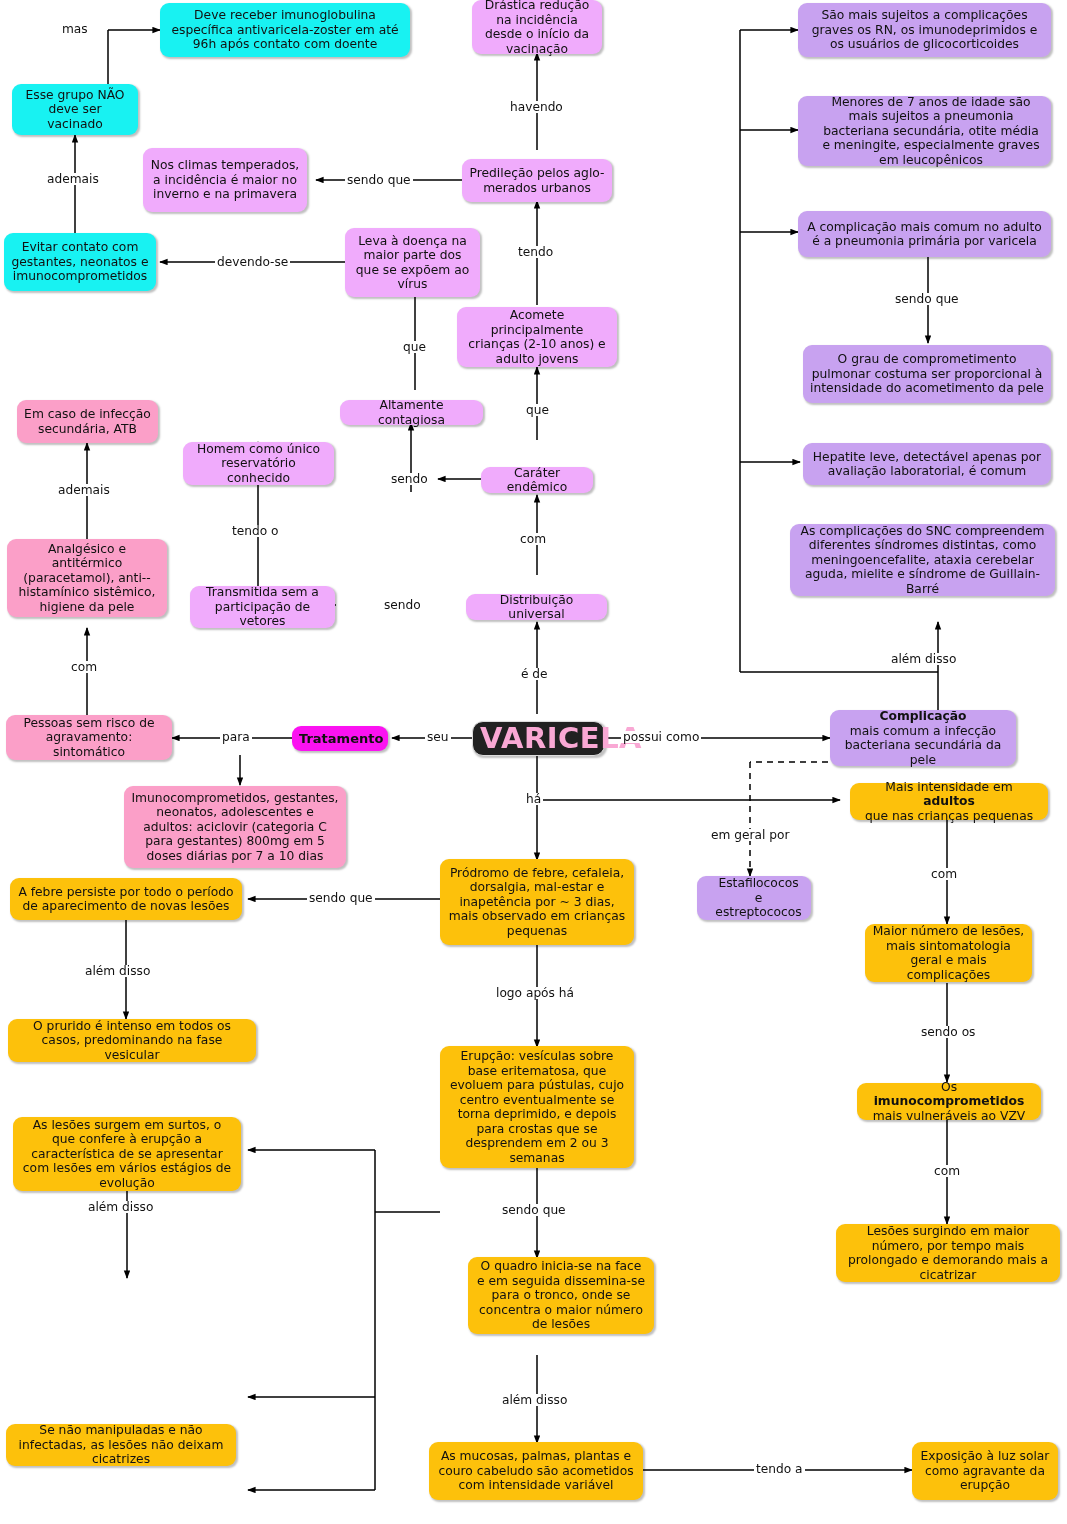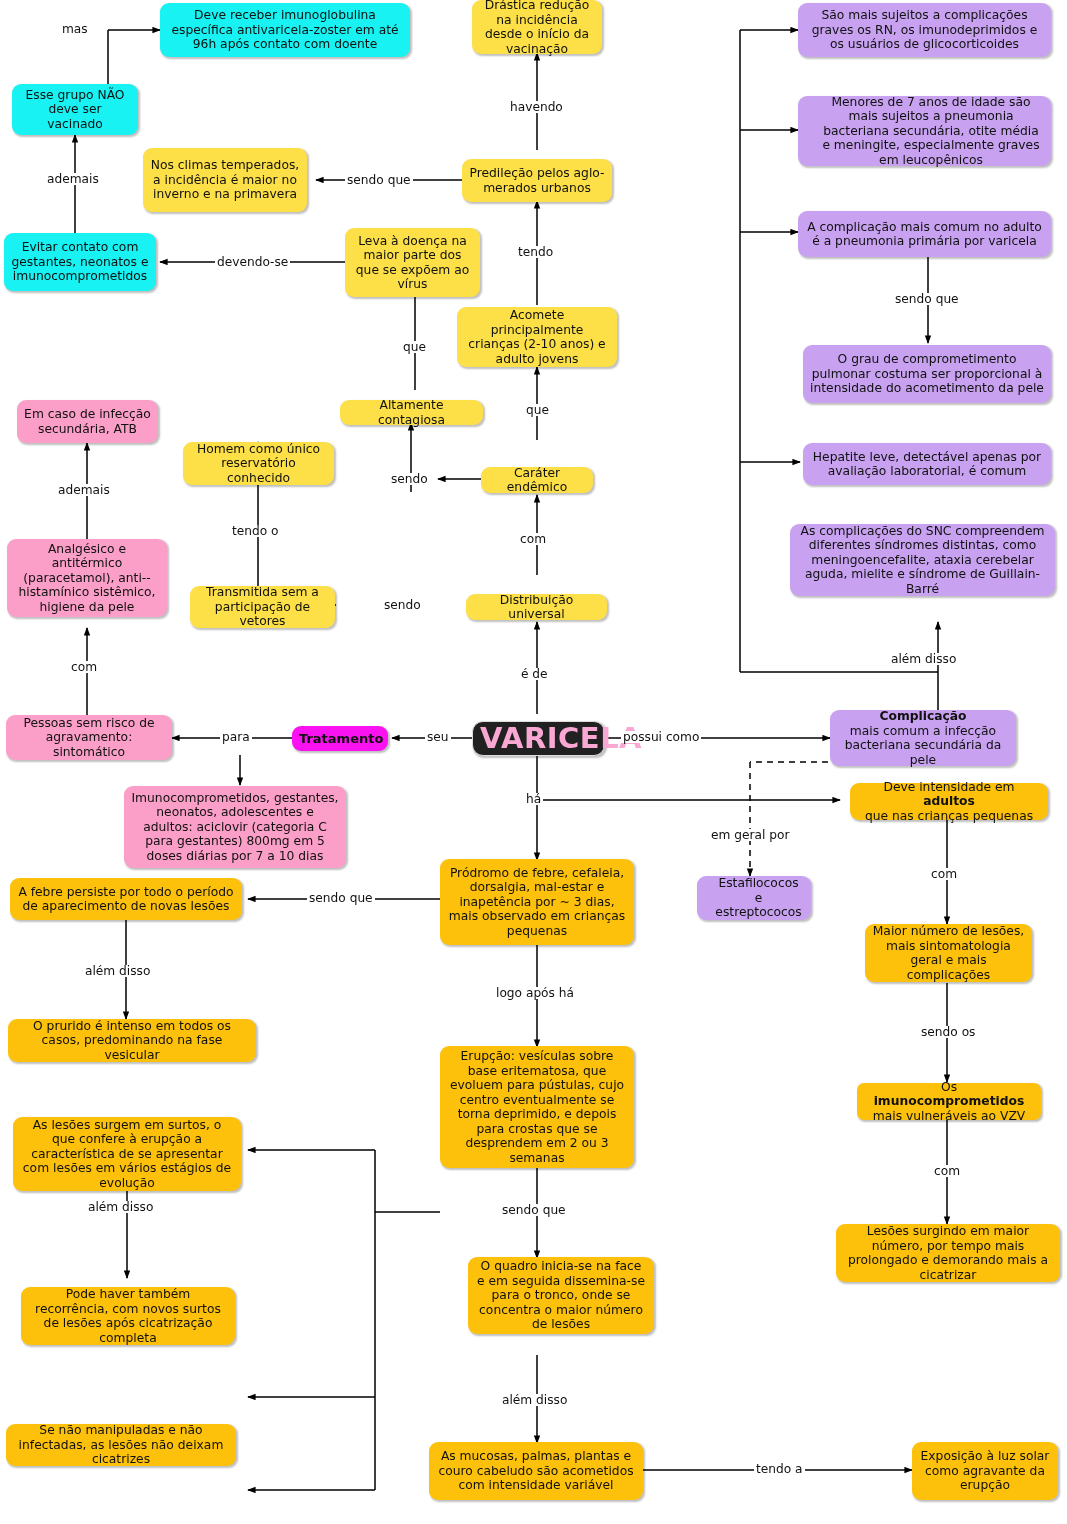--- a/index.html
+++ b/index.html
@@ -4,21 +4,21 @@
 <style>
   html,body{margin:0;padding:0;background:#ffffff;}
   body{font-family:"DejaVu Sans","Liberation Sans",sans-serif;}
   #canvas{position:relative;width:1067px;height:1524px;background:#ffffff;overflow:hidden;}
   svg.edges{position:absolute;left:0;top:0;width:1067px;height:1524px;pointer-events:none;}
   .node{position:absolute;box-sizing:border-box;display:flex;align-items:center;justify-content:center;
         text-align:center;border-radius:9px;padding:5px 7px;line-height:1.18;
         font-size:12.3px;color:#111111;box-shadow:1.5px 1.5px 2px rgba(0,0,0,0.25);}
   .node span{display:block;width:100%;}
   .c-cyan{background:#18F2F2;}
-  .c-yellow{background:#fde047;}
+  .c-yellow{background:#f0abfc;}
   .c-pink{background:#FB9FC8;}
   .c-purple{background:#C8A2F0;}
   .c-orange{background:#FDC10B;}
   .c-magenta{background:#FB12F1;font-weight:bold;font-size:13px;}
   .c-black{background:#212121;color:#f9a8d4;font-weight:bold;font-size:29px;
            letter-spacing:.5px;border-radius:11px;border:1.5px solid #dcdcdc;}
   .elabel{position:absolute;background:#ffffff;font-size:12.2px;color:#111;
           padding:0 2px;white-space:nowrap;line-height:1;}
   b{font-weight:bold;}
 </style>
@@ -181,23 +181,20 @@
   </div>
 
   <div class="node c-orange" style="left:8px;top:1019px;width:248px;height:43px;border-radius:9px;">
     <span>O prurido é intenso em todos os casos, predominando na fase vesicular</span>
   </div>
 
   <div class="node c-orange" style="left:13px;top:1117px;width:228px;height:74px;">
     <span>As lesões surgem em surtos, o que confere à erupção a característica de se apresentar com lesões em vários estágios de evolução</span>
   </div>
 
-  <div class="node c-orange" style="left:21px;top:1287px;width:214px;height:58px;">
-    <span>Pode haver também recorrência, com novos surtos de lesões após cicatrização completa</span>
-  </div>
 
 
   <div class="node c-orange" style="left:6px;top:1424px;width:230px;height:42px;">
     <span>Se não manipuladas e não infectadas, as lesões não deixam cicatrizes</span>
   </div>
 
   <div class="node c-orange" style="left:440px;top:859px;width:194px;height:86px;">
     <span>Pródromo de febre, cefaleia, dorsalgia, mal-estar e inapetência por ~ 3 dias, mais observado em crianças pequenas</span>
   </div>
 
@@ -243,28 +240,28 @@
 
   <div class="node c-purple" style="left:803px;top:443px;width:248px;height:42px;">
     <span>Hepatite leve, detectável apenas por avaliação laboratorial, é comum</span>
   </div>
 
   <div class="node c-purple" style="left:790px;top:524px;width:265px;height:72px;">
     <span>As complicações do SNC compreendem diferentes síndromes distintas, como meningoencefalite, ataxia cerebelar aguda, mielite e síndrome de Guillain-Barré</span>
   </div>
 
   <div class="node c-orange" style="left:850px;top:783px;width:198px;height:37px;">
-    <span><span>Deve intensidade em </span><b>adultos</b><span> que nas crianças pequenas</span></span>
+    <span><span>Mais intensidade em </span><b>adultos</b><span> que nas crianças pequenas</span></span>
   </div>
 
   <div class="node c-orange" style="left:865px;top:924px;width:167px;height:58px;">
     <span>Maior número de lesões, mais sintomatologia geral e mais complicações</span>
   </div>
 
-  <div class="node c-orange" style="left:857px;top:1083px;width:184px;height:37px;border-radius:7px;">
+  <div class="node c-orange" style="left:857px;top:1083px;width:184px;height:37px;">
     <span><span>Os </span><b>imunocomprometidos</b><span> mais vulneráveis ao VZV</span></span>
   </div>
 
   <div class="node c-orange" style="left:836px;top:1224px;width:224px;height:58px;">
     <span>Lesões surgindo em maior número, por tempo mais prolongado e demorando mais a cicatrizar</span>
   </div>
 
   <div class="elabel" style="left:60px;top:23px;">mas</div>
   <div class="elabel" style="left:45px;top:173px;">ademais</div>
   <div class="elabel" style="left:345px;top:174px;">sendo que</div>

